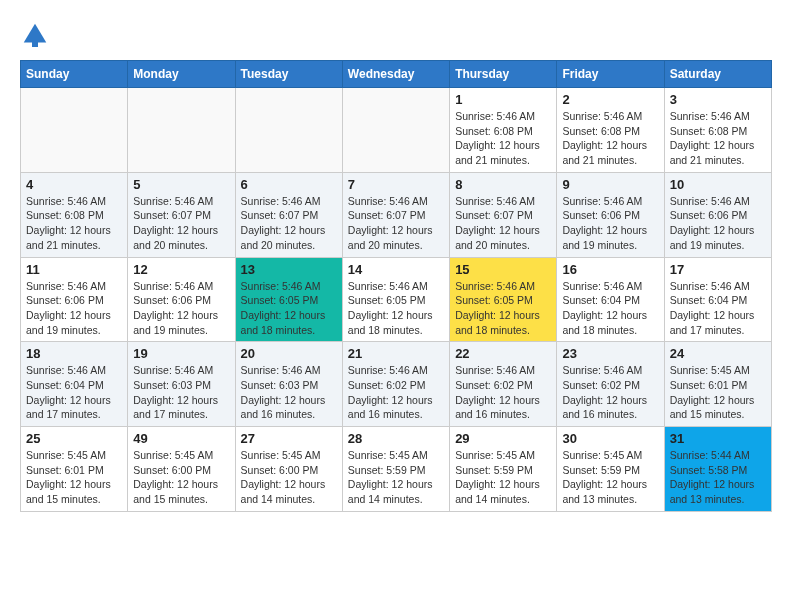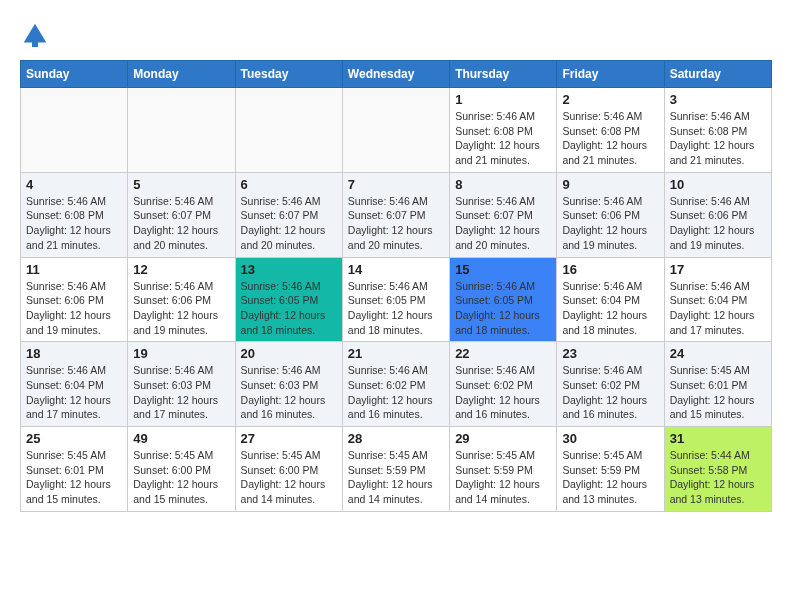--- a/index.html
+++ b/index.html
@@ -224,21 +224,21 @@
 Daylight: 12 hours
 and 18 minutes.</div>
         </td>
         <td style="background-color: rgb(255, 255, 255);">
           <span class="day-num">14</span>
           <div class="day-info" style="white-space: pre-line;">Sunrise: 5:46 AM
 Sunset: 6:05 PM
 Daylight: 12 hours
 and 18 minutes.</div>
         </td>
-        <td style="background-color: #3b82f6;">
+        <td style="background-color: #fde047;">
           <span class="day-num">15</span>
           <div class="day-info" style="white-space: pre-line;">Sunrise: 5:46 AM
 Sunset: 6:05 PM
 Daylight: 12 hours
 and 18 minutes.</div>
         </td>
         <td style="background-color: rgb(255, 255, 255);">
           <span class="day-num">16</span>
           <div class="day-info" style="white-space: pre-line;">Sunrise: 5:46 AM
 Sunset: 6:04 PM
@@ -340,21 +340,21 @@
 Daylight: 12 hours
 and 14 minutes.</div>
         </td>
         <td style="background-color: rgb(255, 255, 255);">
           <span class="day-num">30</span>
           <div class="day-info" style="white-space: pre-line;">Sunrise: 5:45 AM
 Sunset: 5:59 PM
 Daylight: 12 hours
 and 13 minutes.</div>
         </td>
-        <td style="background-color: #bef264;">
+        <td style="background-color: #0ea5e9;">
           <span class="day-num">31</span>
           <div class="day-info" style="white-space: pre-line;">Sunrise: 5:44 AM
 Sunset: 5:58 PM
 Daylight: 12 hours
 and 13 minutes.</div>
         </td>
       </tr>
     </tbody>
 </table>
 

